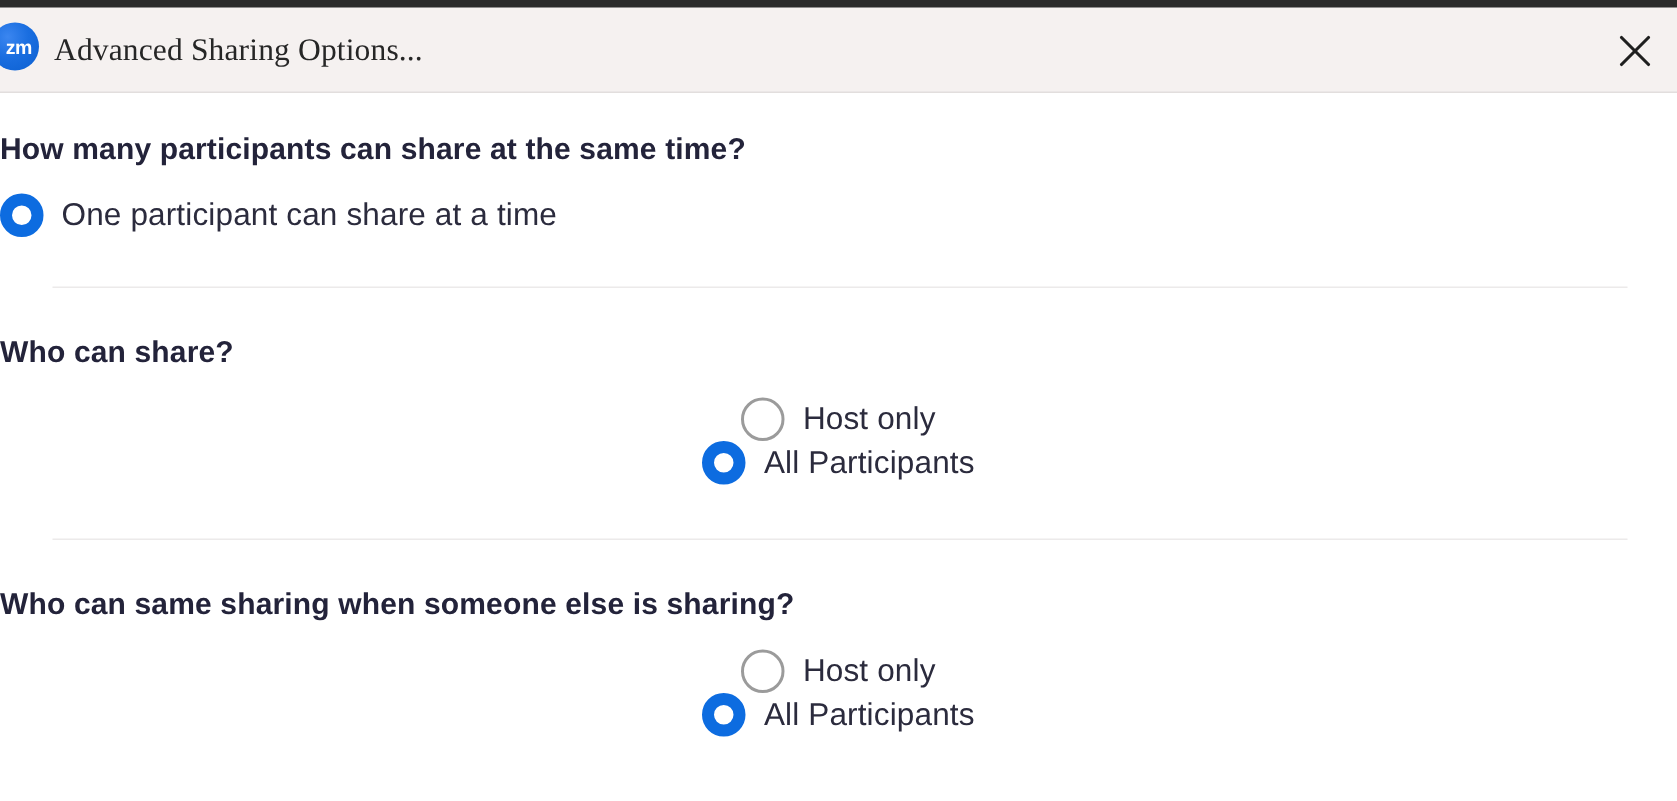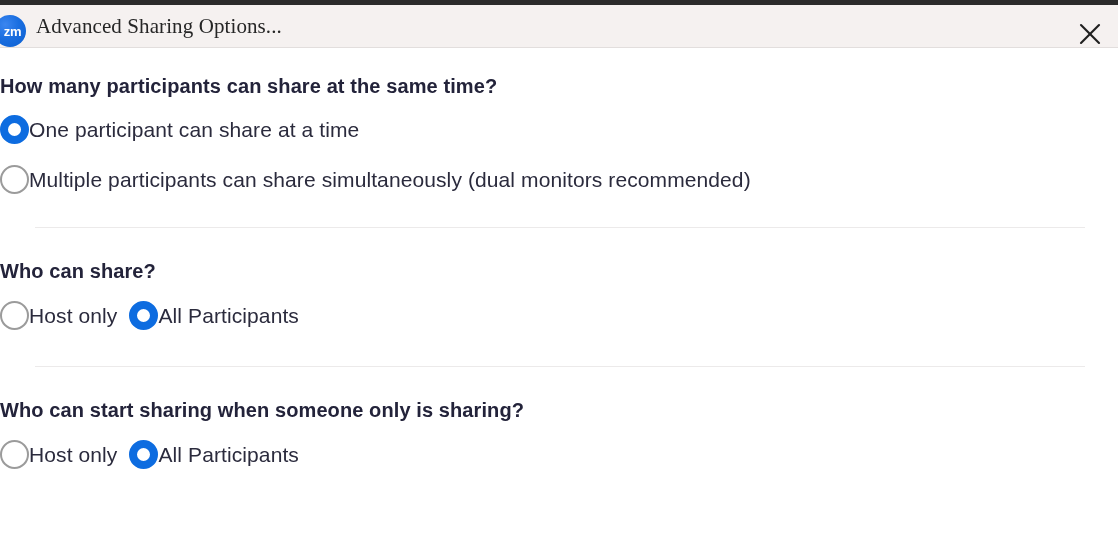--- a/index.html
+++ b/index.html
@@ -21,21 +21,21 @@
     width: 1118px;
     height: 534px;
     background: #ffffff;
     box-sizing: border-box;
     overflow: hidden;
   }
 
   
   .titlebar {
     position: relative;
-    height: 48px;
+    height: 62px;
     background: #f5f1f0;
     border-top: 5px solid #2b2b2b;
     box-sizing: border-box;
     display: flex;
     align-items: center;
   }
   .titlebar-border-bottom {
     position: absolute;
     left: 0; right: 0; bottom: 0;
     height: 1px;
@@ -105,20 +105,21 @@
     height: 1px;
     background: #eceaea;
     margin-left: 35px;
     margin-right: 33px;
   }
 
   
   .radio-row {
     display: flex;
     align-items: center;
+    flex-direction: column;
   }
 
   .radio-option {
     display: flex;
     align-items: center;
     cursor: pointer;
   }
 
   .radio {
     width: 29px;
@@ -133,21 +134,21 @@
   }
   .radio.on {
     border: 8px solid #0d6ce0;
     background: #ffffff;
   }
 
   .radio-label {
     font-size: 21px;
     font-weight: 400;
     color: #2b2b3d;
-    margin-left: 0;
+    margin-left: 12px;
     letter-spacing: 0.1px;
     white-space: nowrap;
   }
 
   
   .q1-heading { margin-top: 27px; }
   .q1-opt1 { margin-top: 17px; }
   .q1-opt2 { margin-top: 21px; }
   .div1 { margin-top: 33px; }
   .q2-heading { margin-top: 32px; }
@@ -180,24 +181,20 @@
   <div class="content">
 
     <div class="section">
       <div class="section-heading q1-heading">How many participants can share at the same time?</div>
 
       <div class="radio-option q1-opt1">
         <span class="radio on"></span>
         <span class="radio-label">One participant can share at a time</span>
       </div>
 
-      <div class="radio-option q1-opt2">
-        <span class="radio off"></span>
-        <span class="radio-label">Multiple participants can share simultaneously (dual monitors recommended)</span>
-      </div>
     </div>
 
     <div class="divider div1"></div>
 
     <div class="section">
       <div class="section-heading q2-heading">Who can share?</div>
 
       <div class="radio-row q2-row">
         <div class="radio-option">
           <span class="radio off"></span>
@@ -207,21 +204,21 @@
         <div class="radio-option">
           <span class="radio on"></span>
           <span class="radio-label">All Participants</span>
         </div>
       </div>
     </div>
 
     <div class="divider div2"></div>
 
     <div class="section">
-      <div class="section-heading q3-heading">Who can start sharing when someone only is sharing?</div>
+      <div class="section-heading q3-heading">Who can same sharing when someone else is sharing?</div>
 
       <div class="radio-row q3-row">
         <div class="radio-option">
           <span class="radio off"></span>
           <span class="radio-label">Host only</span>
         </div>
         <div class="inline-gap"></div>
         <div class="radio-option">
           <span class="radio on"></span>
           <span class="radio-label">All Participants</span>

